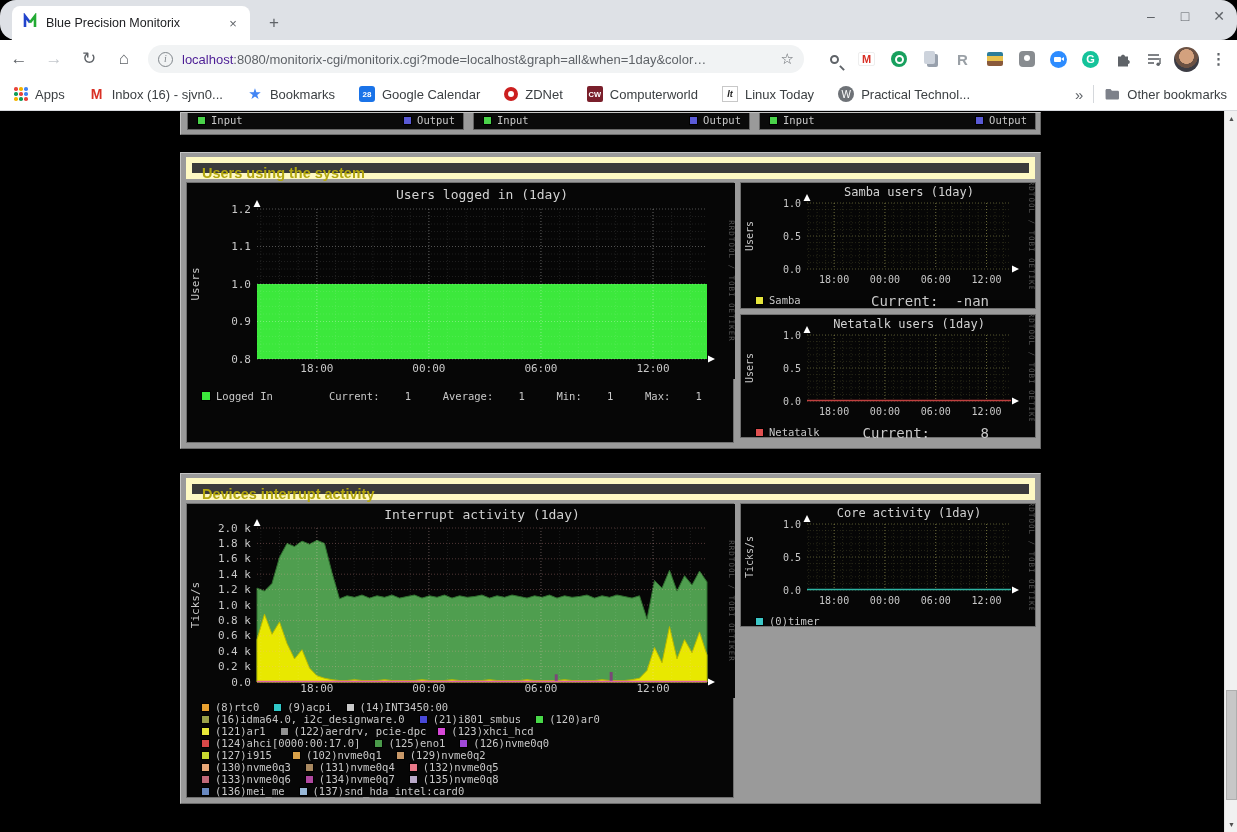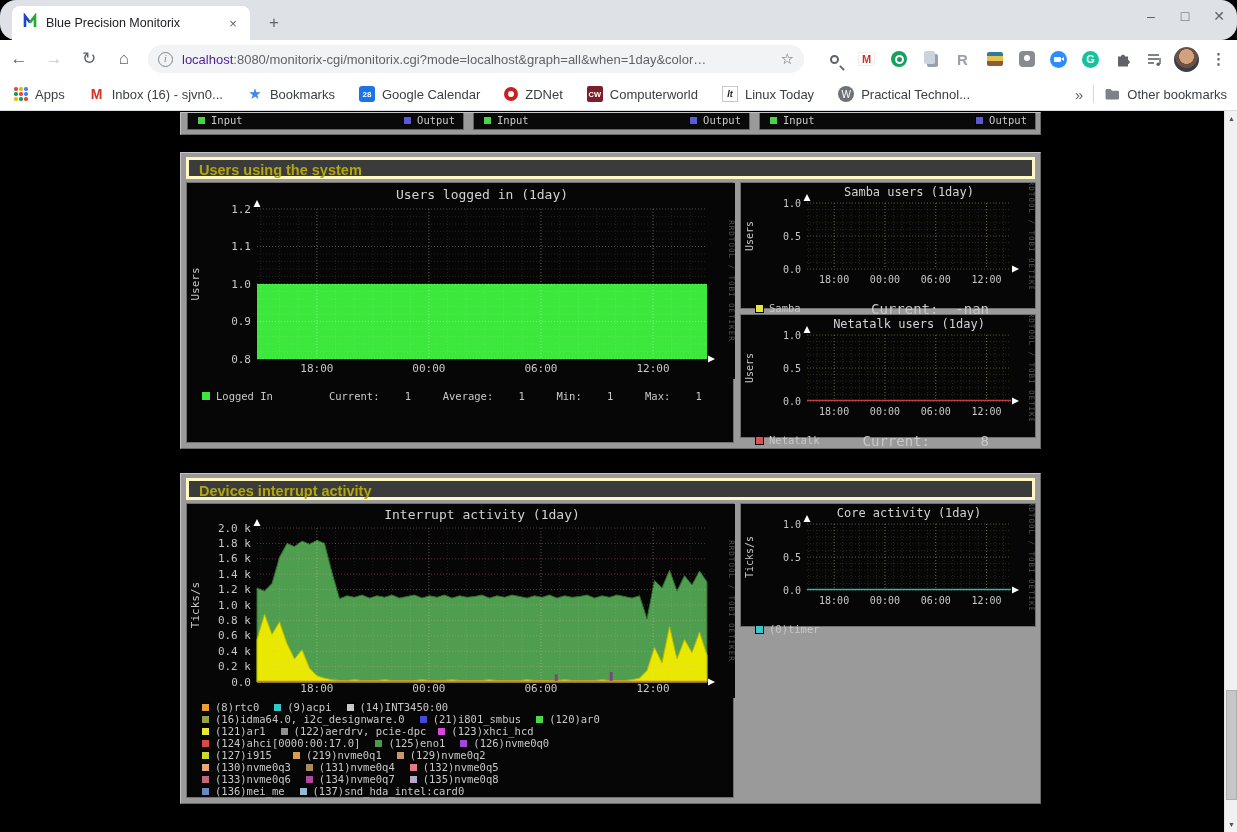--- a/index.html
+++ b/index.html
@@ -74,34 +74,34 @@
   .bm-right { position:absolute; right:10px; display:flex; align-items:center; }
   .bm-over { color:#5f6368; font-size:15px; margin-right:10px; }
   .bm-div { width:1px; height:18px; background:#d5d8dc; margin-right:10px; }
 
   
   .content { position:absolute; top:111px; left:0; width:1237px; height:721px; background:#000; overflow:hidden; }
   .mono { font-family:"DejaVu Sans Mono", monospace; }
   .container { position:absolute; left:180px; width:861px; background:#9a9a9a;
                border-top:1px solid #c4c4c4; border-left:1px solid #c4c4c4;
                border-right:1px solid #6b6b6b; border-bottom:1px solid #6b6b6b; }
-  .sec-header { margin:4px 5px 3px; height:22px; background:#3b3b3b; border:3px solid #fef9c3;
+  .sec-header { margin:4px 5px 3px; height:22px; background:#3b3b3b; border:6px solid #fef9c3;
                 color:#b3a70e; font-weight:bold; font-size:14.5px; padding:2px 10px; line-height:17px; }
   .sec-body { margin:0 5px 5px; display:flex; gap:6px; }
   .gpanel { background:#060606; border:1px solid #707070; position:relative;
             font-family:"DejaVu Sans Mono", monospace; }
   .gpanel svg { display:block; font-family:"DejaVu Sans Mono", monospace; }
   .rightcol { display:flex; flex-direction:column; gap:5px; }
 
   .leg-row { display:flex; align-items:center; padding-left:14px; height:12px; }
   .leg-sq { width:9px; height:9px; border:1px solid #000; margin-right:5px; flex:none; }
   .leg-txt { color:#c8c8c8; font-size:10.5px; white-space:pre; }
   .users-legend { margin-top:9px; height:16px; }
   .users-legend .leg-sq { width:10px; height:10px; }
-  .small-legend { margin-top:12px; height:14px; position:relative; }
+  .small-legend { margin-top:4px; height:14px; position:relative; }
   .small-cur { position:absolute; right:46px; top:0; color:#c8c8c8; font-size:14px; white-space:pre; }
   .int-legend { padding-top:3px; }
 
   
   .cutstrip { top:1px; height:23px; padding:0 0 6px 6px; }
   .cutpanel { position:absolute; top:0; width:277px; height:17px; background:#0a0a0a;
               border:1px solid #666; border-top:none; display:flex; align-items:flex-start;
               justify-content:space-between; padding:1px 8px 0 9px; }
   .cutpanel .ci { display:flex; align-items:center; }
   .cutpanel .leg-sq { width:9px; height:9px; }
@@ -598,21 +598,21 @@
                 <span class="leg-txt" style="margin-right: 14px;">(124)ahci[0000:00:17.0]</span>
                 <span class="leg-sq" style="background: rgb(74, 154, 74);"></span>
                 <span class="leg-txt" style="margin-right: 14px;">(125)eno1</span>
                 <span class="leg-sq" style="background: rgb(160, 72, 216);"></span>
                 <span class="leg-txt" style="margin-right: 14px;">(126)nvme0q0</span>
               </div>
               <div class="leg-row">
                 <span class="leg-sq" style="background: rgb(200, 216, 48);"></span>
                 <span class="leg-txt" style="margin-right: 20px;">(127)i915</span>
                 <span class="leg-sq" style="background: rgb(216, 160, 72);"></span>
-                <span class="leg-txt" style="margin-right: 14px;">(219)nvme0q1</span>
+                <span class="leg-txt" style="margin-right: 14px;">(102)nvme0q1</span>
                 <span class="leg-sq" style="background: rgb(200, 152, 104);"></span>
                 <span class="leg-txt" style="margin-right: 14px;">(129)nvme0q2</span>
               </div>
               <div class="leg-row">
                 <span class="leg-sq" style="background: rgb(232, 168, 120);"></span>
                 <span class="leg-txt" style="margin-right: 14px;">(130)nvme0q3</span>
                 <span class="leg-sq" style="background: rgb(168, 136, 96);"></span>
                 <span class="leg-txt" style="margin-right: 14px;">(131)nvme0q4</span>
                 <span class="leg-sq" style="background: rgb(232, 120, 136);"></span>
                 <span class="leg-txt" style="margin-right: 14px;">(132)nvme0q5</span>

